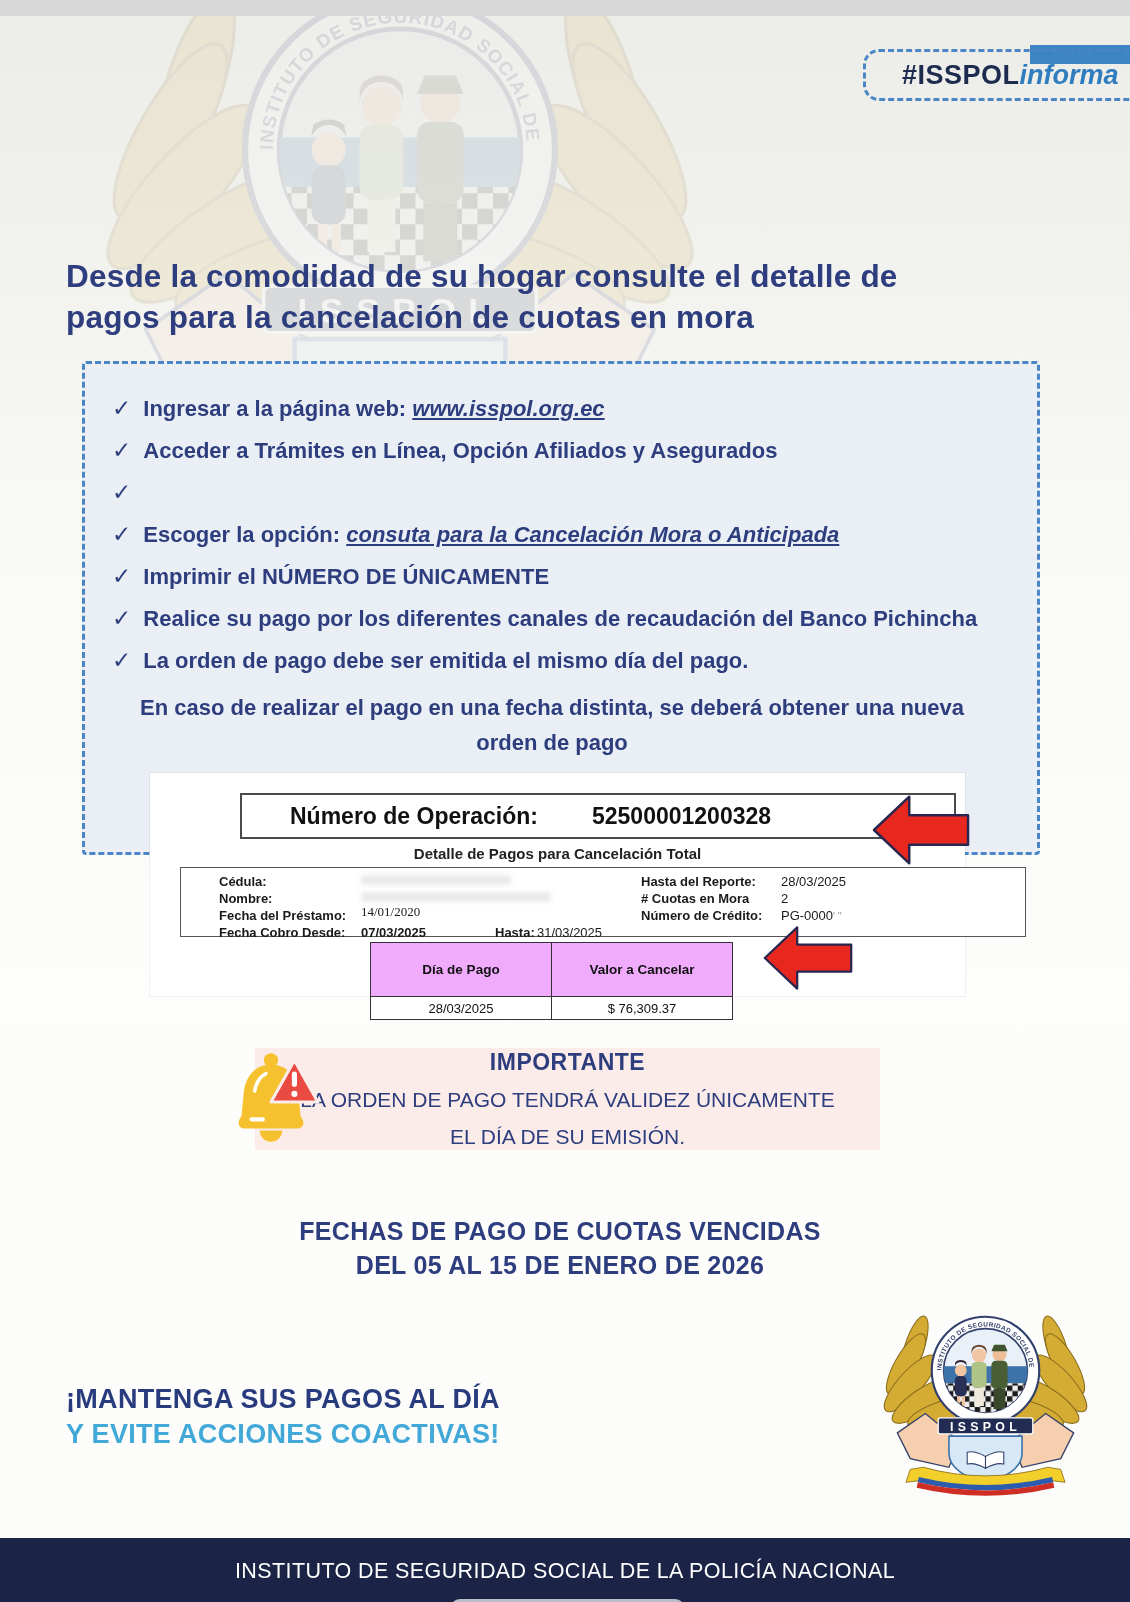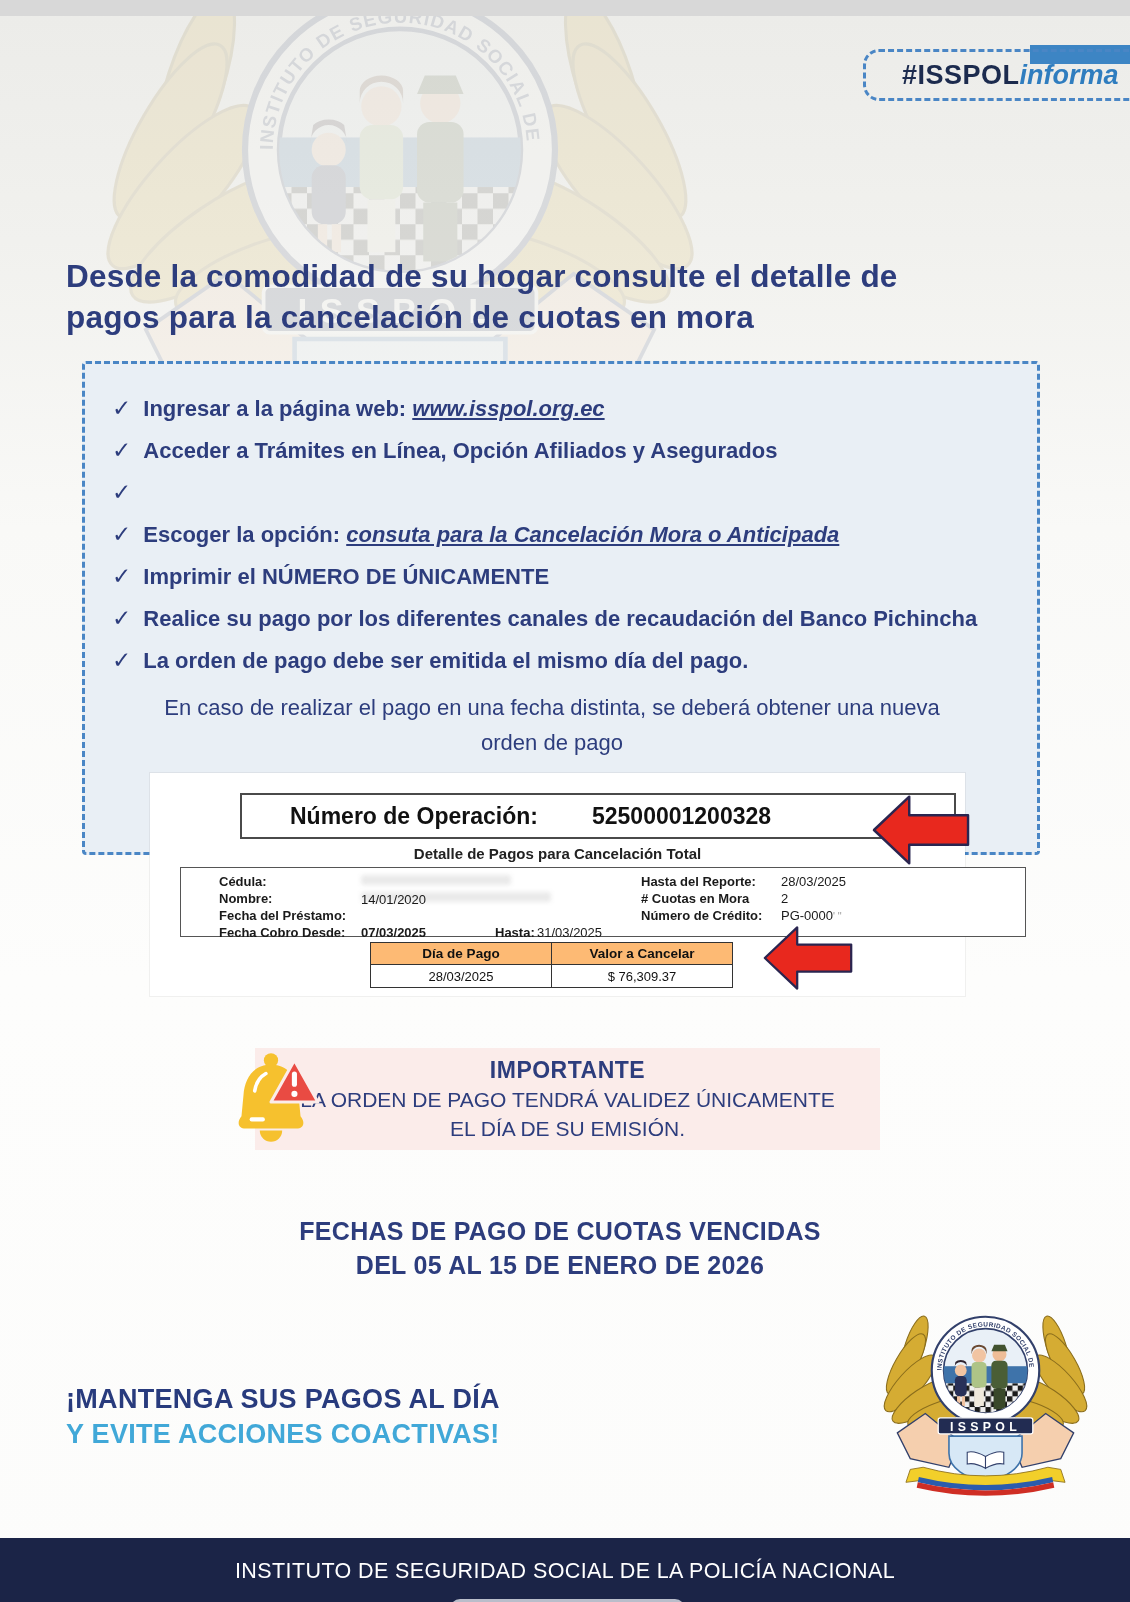--- a/index.html
+++ b/index.html
@@ -22,43 +22,43 @@
   .heading{position:absolute;left:66px;top:240px;width:1010px;font-size:31.5px;font-weight:bold;color:#2d3d7d;line-height:41px;letter-spacing:0.2px;}
   
   .check-box{
     position:absolute;left:82px;top:345px;width:958px;height:494px;box-sizing:border-box;
     background:#e9eff5;border:3px dashed #4a86c5;border-radius:4px;
   }
   .check-list{position:absolute;left:112px;top:376px;width:920px;display:flex;flex-direction:column;gap:9px;}
   .check-item{display:flex;align-items:baseline;gap:12px;font-size:22px;font-weight:bold;color:#2d3d7d;line-height:33px;}
   .check-mark{font-weight:normal;font-size:23px;}
   .check-item a,.ulink{color:#2d3d7d;text-decoration:underline;font-style:italic;font-weight:bold;}
-  .note{width:880px;text-align:center;font-size:22px;font-weight:normal;color:#2d3d7d;line-height:35px;margin-top:4px;}
+  .note{width:880px;text-align:center;font-size:22px;font-weight:bold;color:#2d3d7d;line-height:35px;margin-top:4px;}
   
   .receipt{position:absolute;left:150px;top:757px;width:815px;height:223px;background:#ffffff;box-shadow:0 0 0 1px rgba(0,0,0,0.05);}
   .op-box{
     position:absolute;left:90px;top:20px;width:716px;height:46px;border:2.5px solid #4a4a4a;box-sizing:border-box;
     display:flex;align-items:center;color:#111111;background:#ffffff;
   }
   .op-label{font-size:23px;font-weight:bold;margin-left:48px;}
   .op-number{font-size:23px;font-weight:bold;position:absolute;left:350px;}
   .rcpt-subtitle{position:absolute;left:0;top:72px;width:100%;text-align:center;font-size:15px;font-weight:bold;color:#222222;}
   .detail-box{position:absolute;left:30px;top:94px;width:846px;height:70px;border:1.5px solid #555555;background:#ffffff;box-sizing:border-box;}
   .fld{position:absolute;font-size:13px;color:#1a1a1a;white-space:nowrap;}
   .fld b{font-weight:bold;}
   .smudge{position:absolute;background:#d9d9d9;opacity:0.55;filter:blur(2px);border-radius:2px;}
   .redact-marks{font-size:10px;color:#999999;}
   .pay-table{position:absolute;left:220px;top:169px;border-collapse:collapse;}
-  .pay-table th{width:172px;background:#fdba74;border:1.5px solid #333333;font-size:13.5px;font-weight:bold;color:#111;padding:3px 4px;}
+  .pay-table th{width:172px;background:#f0abfc;border:1.5px solid #333333;font-size:13.5px;font-weight:bold;color:#111;padding:19px 4px;}
   .pay-table td{border:1.5px solid #333333;font-size:13px;color:#111;text-align:center;padding:3.5px 4px;background:#ffffff;}
   .arrow{position:absolute;}
   
   .important-box{
     position:absolute;left:255px;top:1032px;width:625px;height:102px;background:#fbecea;
-    display:flex;flex-direction:column;align-items:center;justify-content:center;gap:2px;
+    display:flex;flex-direction:column;align-items:center;justify-content:center;gap:10px;
   }
   .important-title{font-size:23px;font-weight:bold;color:#2d3d7d;letter-spacing:0.5px;}
   .important-line{font-size:21px;color:#2d3d7d;line-height:27px;text-align:center;}
   .bell{position:absolute;left:215px;top:1026px;width:112px;height:112px;}
   
   .dates{position:absolute;left:0;top:1198px;width:1120px;text-align:center;font-size:25px;font-weight:bold;color:#2d3d7d;line-height:34px;letter-spacing:0.3px;}
   
   .cta1{position:absolute;left:66px;top:1368px;font-size:27px;font-weight:bold;color:#283b7d;letter-spacing:0.3px;}
   .cta2{position:absolute;left:66px;top:1403px;font-size:27px;font-weight:bold;color:#41a8d8;letter-spacing:0.3px;}
   .footer-logo{position:absolute;left:878px;top:1283px;width:215px;height:200px;}
@@ -196,21 +196,21 @@
       <span class="op-label">Número de Operación:</span>
       <span class="op-number">52500001200328</span>
     </div>
     <div class="rcpt-subtitle">Detalle de Pagos para Cancelación Total</div>
     <div class="detail-box">
       <div class="fld" style="left:38px;top:6px;"><b>Cédula:</b></div>
       <div class="smudge" style="left:180px;top:7px;width:150px;height:10px;"></div>
       <div class="fld" style="left:38px;top:23px;"><b>Nombre:</b></div>
       <div class="smudge" style="left:180px;top:24px;width:190px;height:10px;"></div>
       <div class="fld" style="left:38px;top:40px;"><b>Fecha del Préstamo:</b></div>
-      <div class="fld" style="left:180px;top:24px;">14/01/2020</div>
+      <div class="fld" style="left:180px;top:36px;font-family:Liberation Serif, serif;">14/01/2020</div>
       <div class="fld" style="left:38px;top:57px;"><b>Fecha Cobro Desde:</b></div>
       <div class="fld" style="left:180px;top:57px;font-weight:bold;">07/03/2025</div>
       <div class="fld" style="left:300px;top:57px;padding-left:14px;"><b>Hasta:</b></div>
       <div class="fld" style="left:356px;top:57px;">31/03/2025</div>
       <div class="fld" style="left:460px;top:6px;"><b>Hasta del Reporte:</b></div>
       <div class="fld" style="left:600px;top:6px;">28/03/2025</div>
       <div class="fld" style="left:460px;top:23px;"><b># Cuotas en Mora</b></div>
       <div class="fld" style="left:600px;top:23px;">2</div>
       <div class="fld" style="left:460px;top:40px;"><b>Número de Crédito:</b></div>
       <div class="fld" style="left:600px;top:40px;"><span>PG-0000</span><span class="redact-marks">' ''</span></div>

